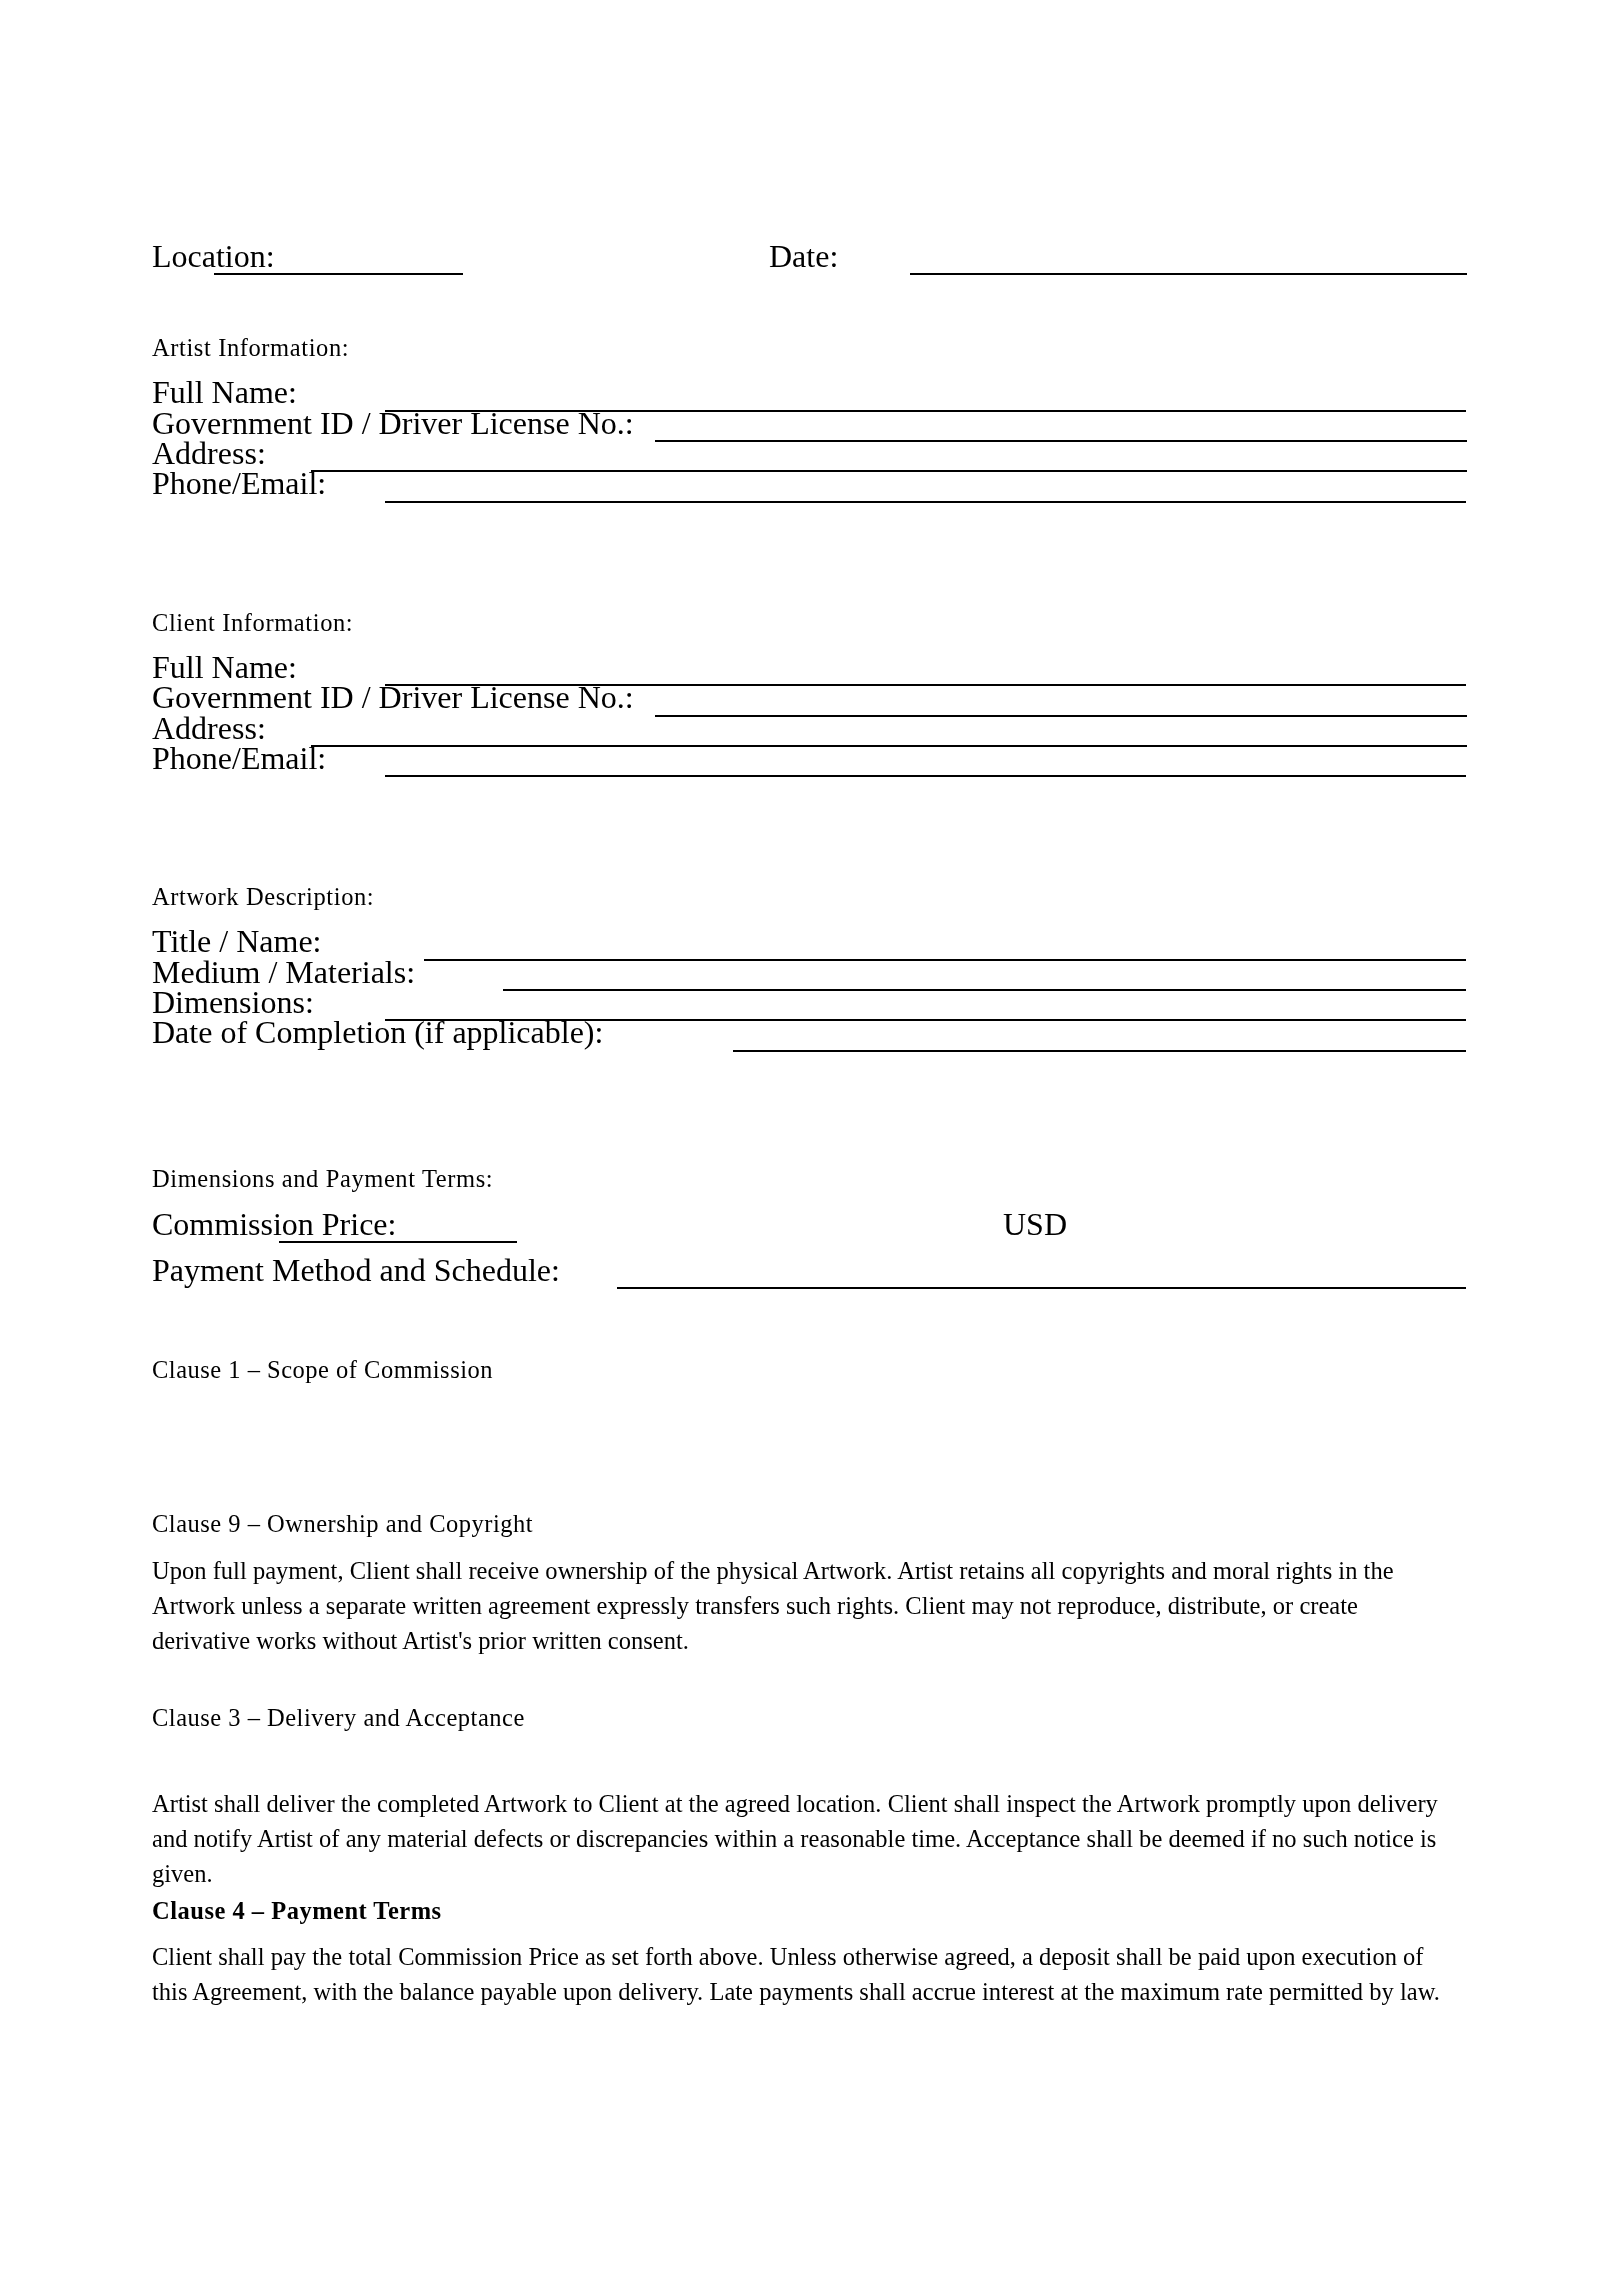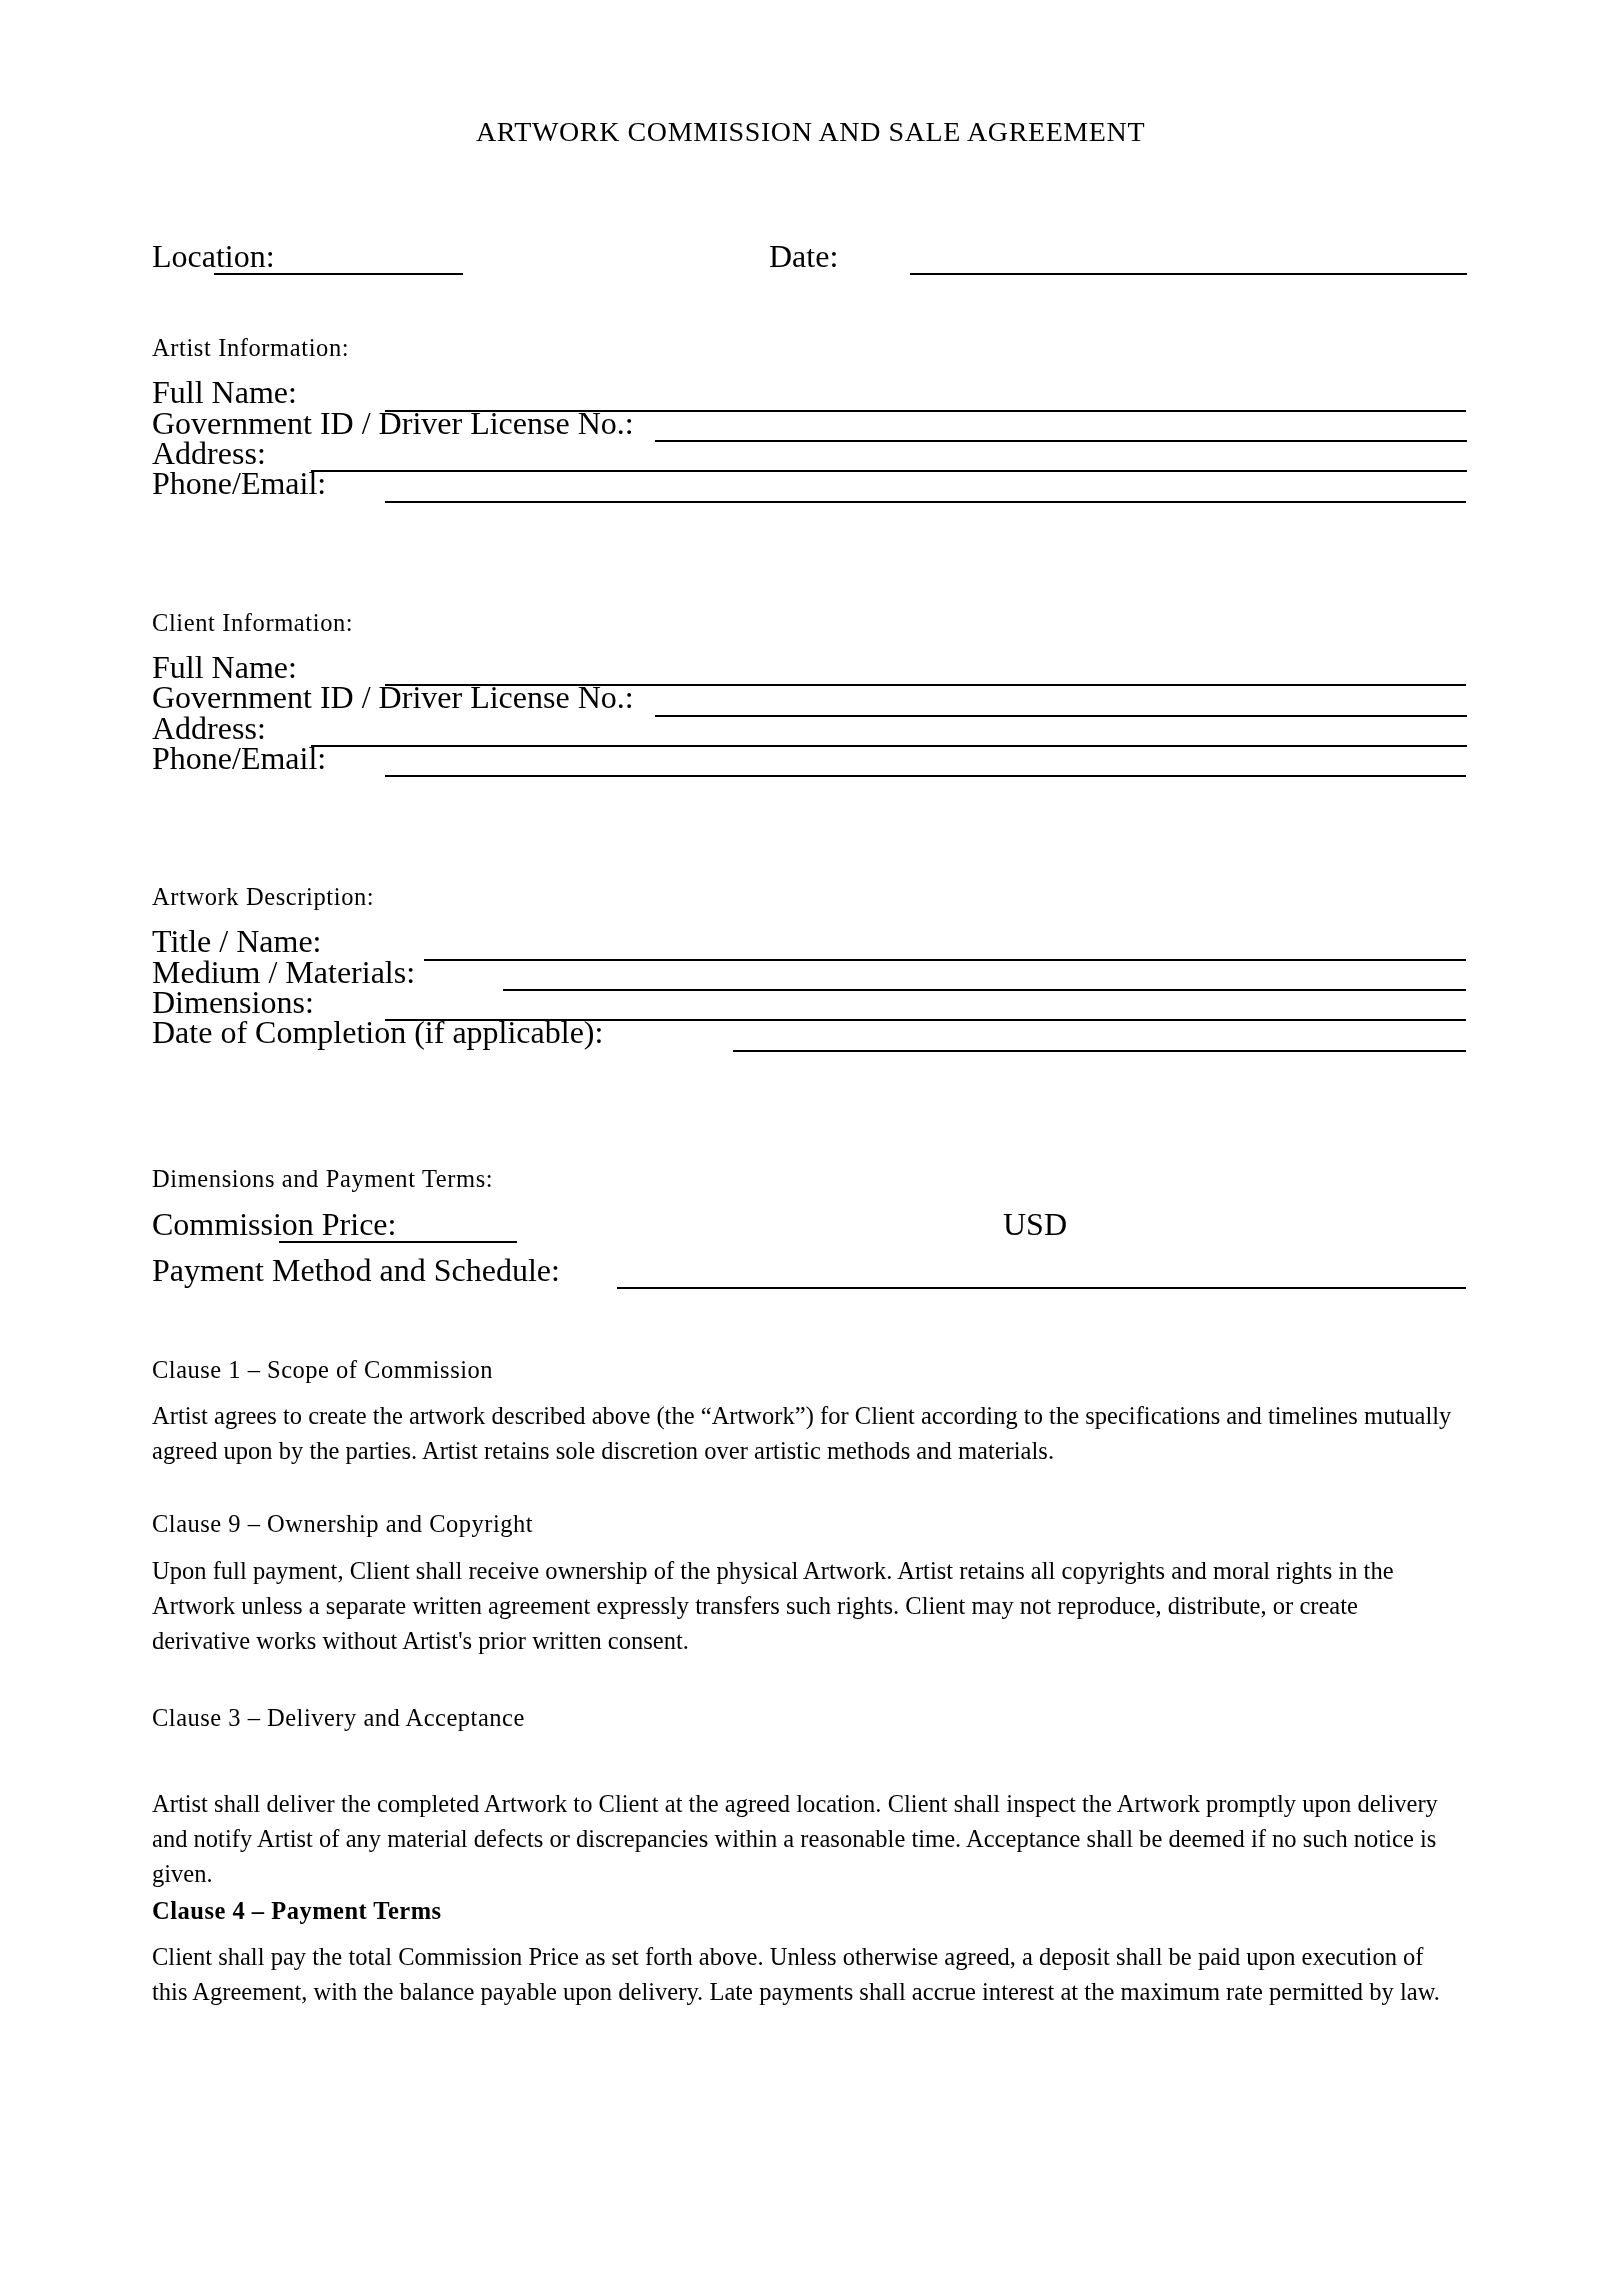--- a/index.html
+++ b/index.html
@@ -63,21 +63,20 @@
     line-height: 35px;
     text-align: left;
     letter-spacing: 0.02px;
   }
 </style>
 </head>
 <body>
 
 <div id="page">
 
-  <div class="doc-title">ARTWORK COMMISSION AND SALE AGREEMENT</div>
 
   <div class="lbl" style="left:152px; top:242px;">Location:</div>
   <div class="rule" style="left:214px; top:273px; width:249px;"></div>
 
   <div class="lbl" style="left:769px; top:242px;">Date:</div>
   <div class="rule" style="left:910px; top:273px; width:557px;"></div>
 
   <div class="sect" style="left:152px; top:333px;">Artist Information:</div>
 
   <div class="lbl" style="left:152px; top:378px;">Full Name:</div>
@@ -123,21 +122,20 @@
   <div class="sect" style="left:152px; top:1164px;">Dimensions and Payment Terms:</div>
 
   <div class="lbl" style="left:152px; top:1210px;">Commission Price:</div>
   <div class="rule" style="left:279px; top:1241px; width:238px;"></div>
   <div class="lbl" style="left:1003px; top:1210px;">USD</div>
 
   <div class="lbl" style="left:152px; top:1256px;">Payment Method and Schedule:</div>
   <div class="rule" style="left:617px; top:1287px; width:849px;"></div>
 
   <div class="clause-head" style="left:152px; top:1355px;">Clause 1 – Scope of Commission</div>
-  <div class="para" style="left:152px; top:1398px; width:1301px;">Artist agrees to create the artwork described above (the “Artwork”) for Client according to the specifications and timelines mutually agreed upon by the parties. Artist retains sole discretion over artistic methods and materials.</div>
 
   <div class="clause-head" style="left:152px; top:1509px;">Clause 9 – Ownership and Copyright</div>
   <div class="para" style="left:152px; top:1553px; width:1301px;">Upon full payment, Client shall receive ownership of the physical Artwork. Artist retains all copyrights and moral rights in the Artwork unless a separate written agreement expressly transfers such rights. Client may not reproduce, distribute, or create derivative works without Artist's prior written consent.</div>
 
   <div class="clause-head" style="left:152px; top:1703px;">Clause 3 – Delivery and Acceptance</div>
   <div class="para" style="left:152px; top:1746px; width:1304px;margin-top:40px;">Artist shall deliver the completed Artwork to Client at the agreed location. Client shall inspect the Artwork promptly upon delivery and notify Artist of any material defects or discrepancies within a reasonable time. Acceptance shall be deemed if no such notice is given.</div>
 
   <div class="clause-head" style="left:152px; top:1896px;font-weight:bold;">Clause 4 – Payment Terms</div>
   <div class="para" style="left:152px; top:1939px; width:1304px;">Client shall pay the total Commission Price as set forth above. Unless otherwise agreed, a deposit shall be paid upon execution of this Agreement, with the balance payable upon delivery. Late payments shall accrue interest at the maximum rate permitted by law.</div>
 

